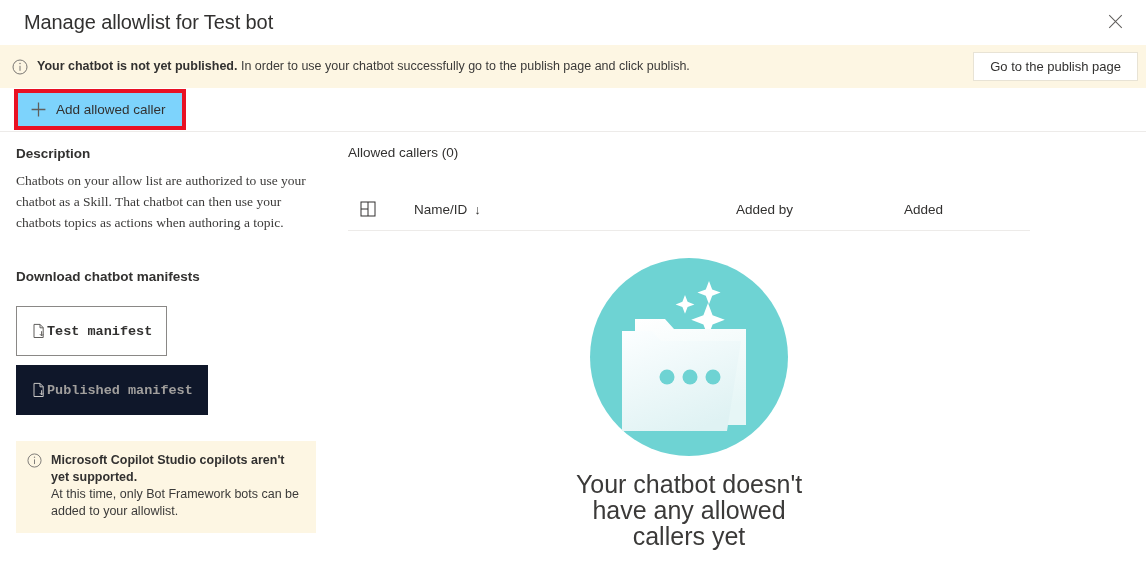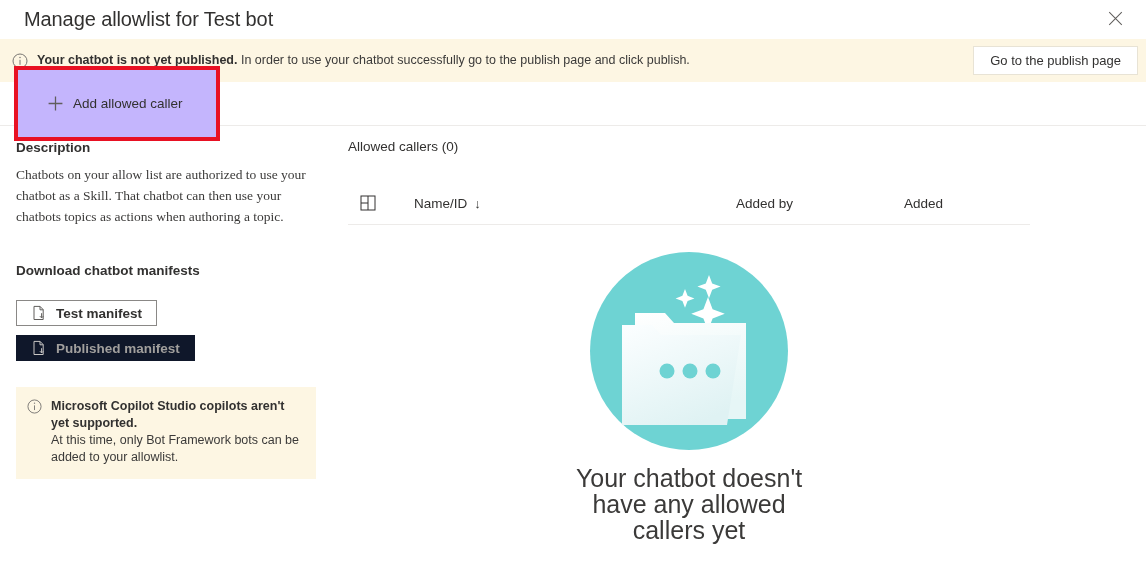--- a/index.html
+++ b/index.html
@@ -11,21 +11,21 @@
     height: 577px;
     background: #ffffff;
     font-family: "Liberation Sans", sans-serif;
     color: #323130;
     overflow: hidden;
     position: relative;
   }
 
   
   .dialog-header {
-    height: 39px;
+    height: 45px;
     display: flex;
     align-items: center;
     justify-content: space-between;
     padding: 0 14px 0 24px;
     box-sizing: border-box;
   }
   .dialog-title {
     font-size: 20px;
     font-weight: 400;
     color: #323130;
@@ -85,23 +85,23 @@
     height: 44px;
     display: flex;
     align-items: center;
     padding-left: 14px;
     border-bottom: 1px solid #edebe9;
     box-sizing: border-box;
     position: relative;
   }
   .add-caller-wrap {
     position: relative;
-    padding: 21px;
+    padding: 4px;
     border: 4px solid #e81123;
-    background: #c4b5fd;
+    background: #7dd3fc;
     display: inline-flex;
     align-items: center;
   }
   .add-caller-button {
     display: inline-flex;
     align-items: center;
     gap: 9px;
     background: transparent;
     border: none;
     cursor: pointer;
@@ -144,28 +144,27 @@
   .learn-more-link {
     color: #0f6cbd;
     text-decoration: underline;
     cursor: pointer;
   }
 
   .manifest-buttons { margin-top: 22px; }
   .manifest-button {
     display: flex;
     align-items: center;
-    gap: 9px;
-    font-family: Liberation Sans, sans-serif;
+    font-family: Liberation Mono, monospace;
     font-size: 13.5px;
     font-weight: 600;
     color: #323130;
     background: #ffffff;
     border: 1px solid #8a8886;
-    padding: 4px 14px;
+    padding: 16px 14px;
     cursor: pointer;
     margin-bottom: 9px;
   }
   .manifest-button.disabled {
     background: #0f172a;
     border-color: transparent;
     color: #a19f9d;
     cursor: default;
     font-weight: 600;
   }

